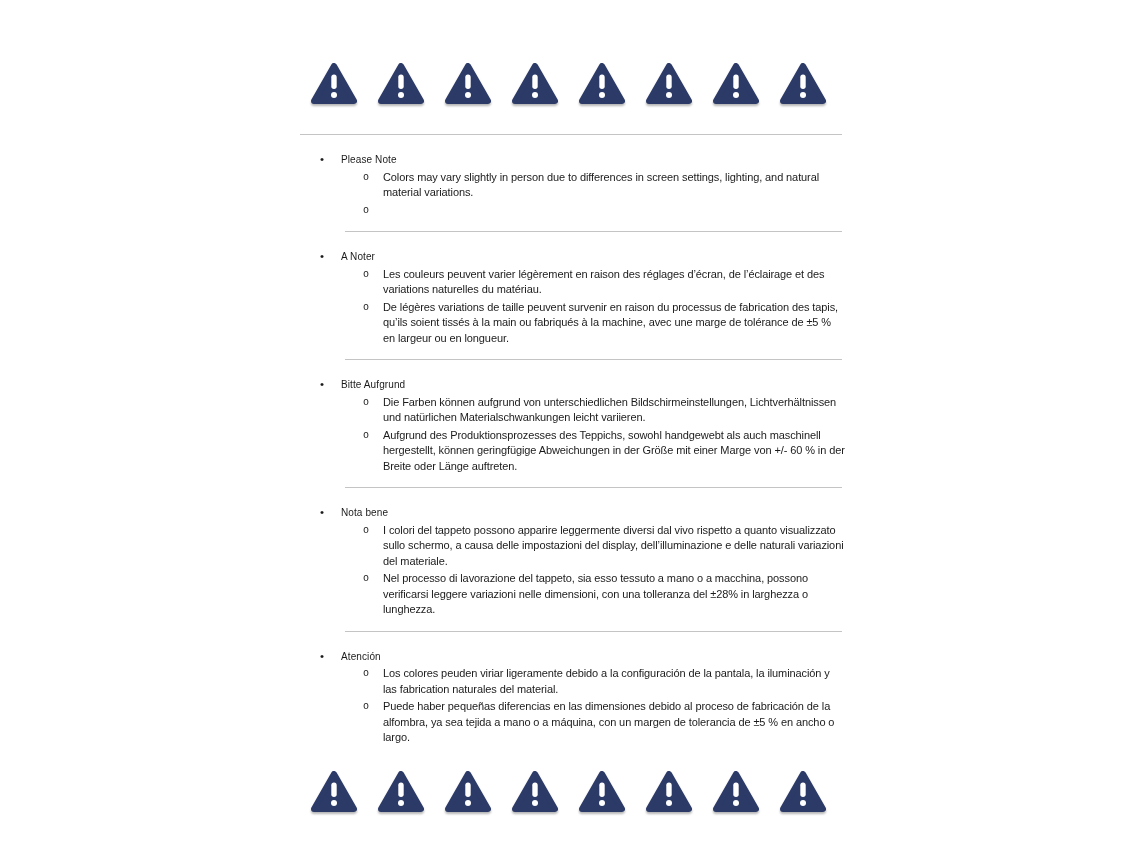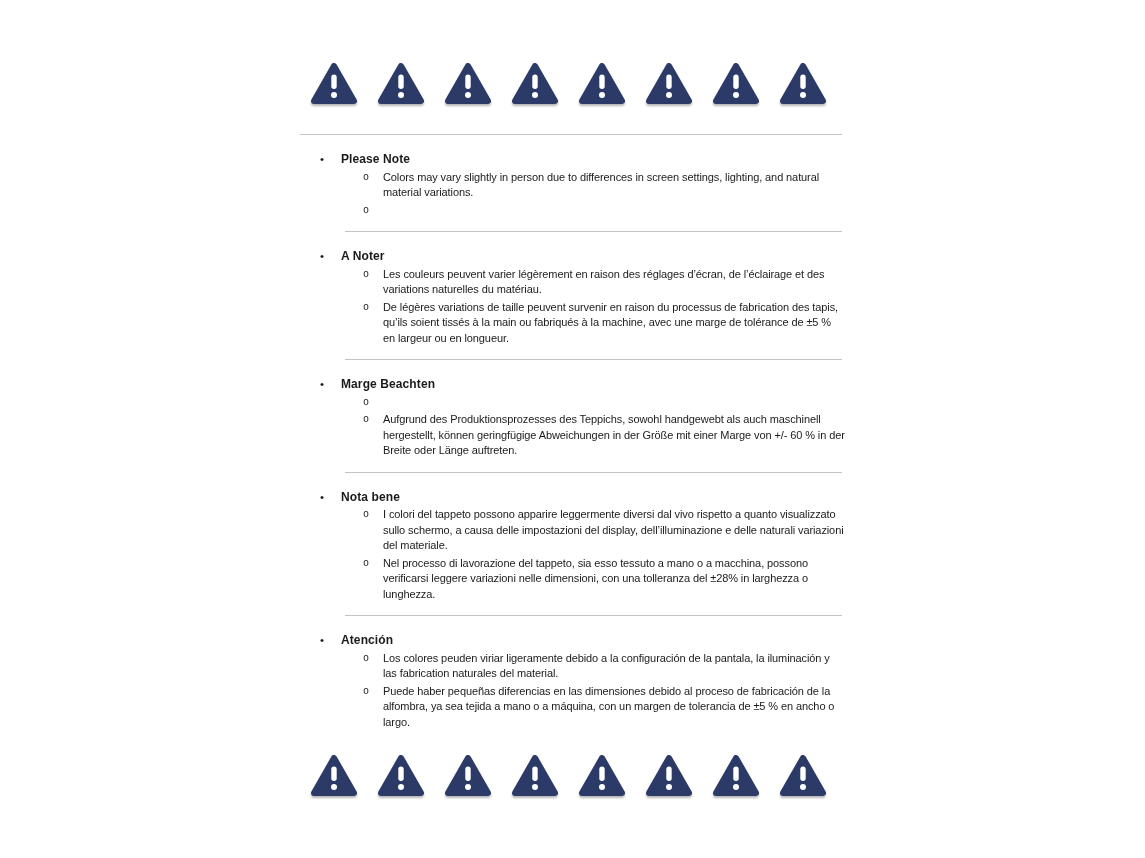--- a/index.html
+++ b/index.html
@@ -46,22 +46,22 @@
     margin-top: 17px;
     line-height: 15.5px;
   }
   .b1 {
     width: 41px;
     padding-left: 20px;
     font-size: 11.5px;
     line-height: 15.5px;
   }
   .heading {
-    font-size: 12px;
-    font-weight: bold;
+    font-size: 10px;
+    font-weight: normal;
     line-height: 15.5px;
     letter-spacing: 0.1px;
   }
   .item {
     display: flex;
     margin-top: 2px;
     align-items: flex-start;
   }
   .b2 {
     width: 20px;
@@ -172,24 +172,25 @@
       <span class="b2">o</span>
       <p>De légères variations de taille peuvent survenir en raison du processus de fabrication des tapis, qu’ils soient tissés à la main ou fabriqués à la machine, avec une marge de tolérance de ±5 % en largeur ou en longueur.</p>
     </div>
   </section>
 
   <div class="divider indent"></div>
 
   <section class="notice">
     <div class="hrow">
       <span class="b1">•</span>
-      <h3 class="heading">Marge Beachten</h3>
-    </div>
-    <div class="item">
-      <span class="b2">o</span>
+      <h3 class="heading">Bitte Aufgrund</h3>
+    </div>
+    <div class="item">
+      <span class="b2">o</span>
+      <p>Die Farben können aufgrund von unterschiedlichen Bildschirmeinstellungen, Lichtverhältnissen und natürlichen Materialschwankungen leicht variieren.</p>
     </div>
     <div class="item">
       <span class="b2">o</span>
       <p>Aufgrund des Produktionsprozesses des Teppichs, sowohl handgewebt als auch maschinell hergestellt, können geringfügige Abweichungen in der Größe mit einer Marge von +/- 60 % in der Breite oder Länge auftreten.</p>
     </div>
   </section>
 
   <div class="divider indent"></div>
 
   <section class="notice">

